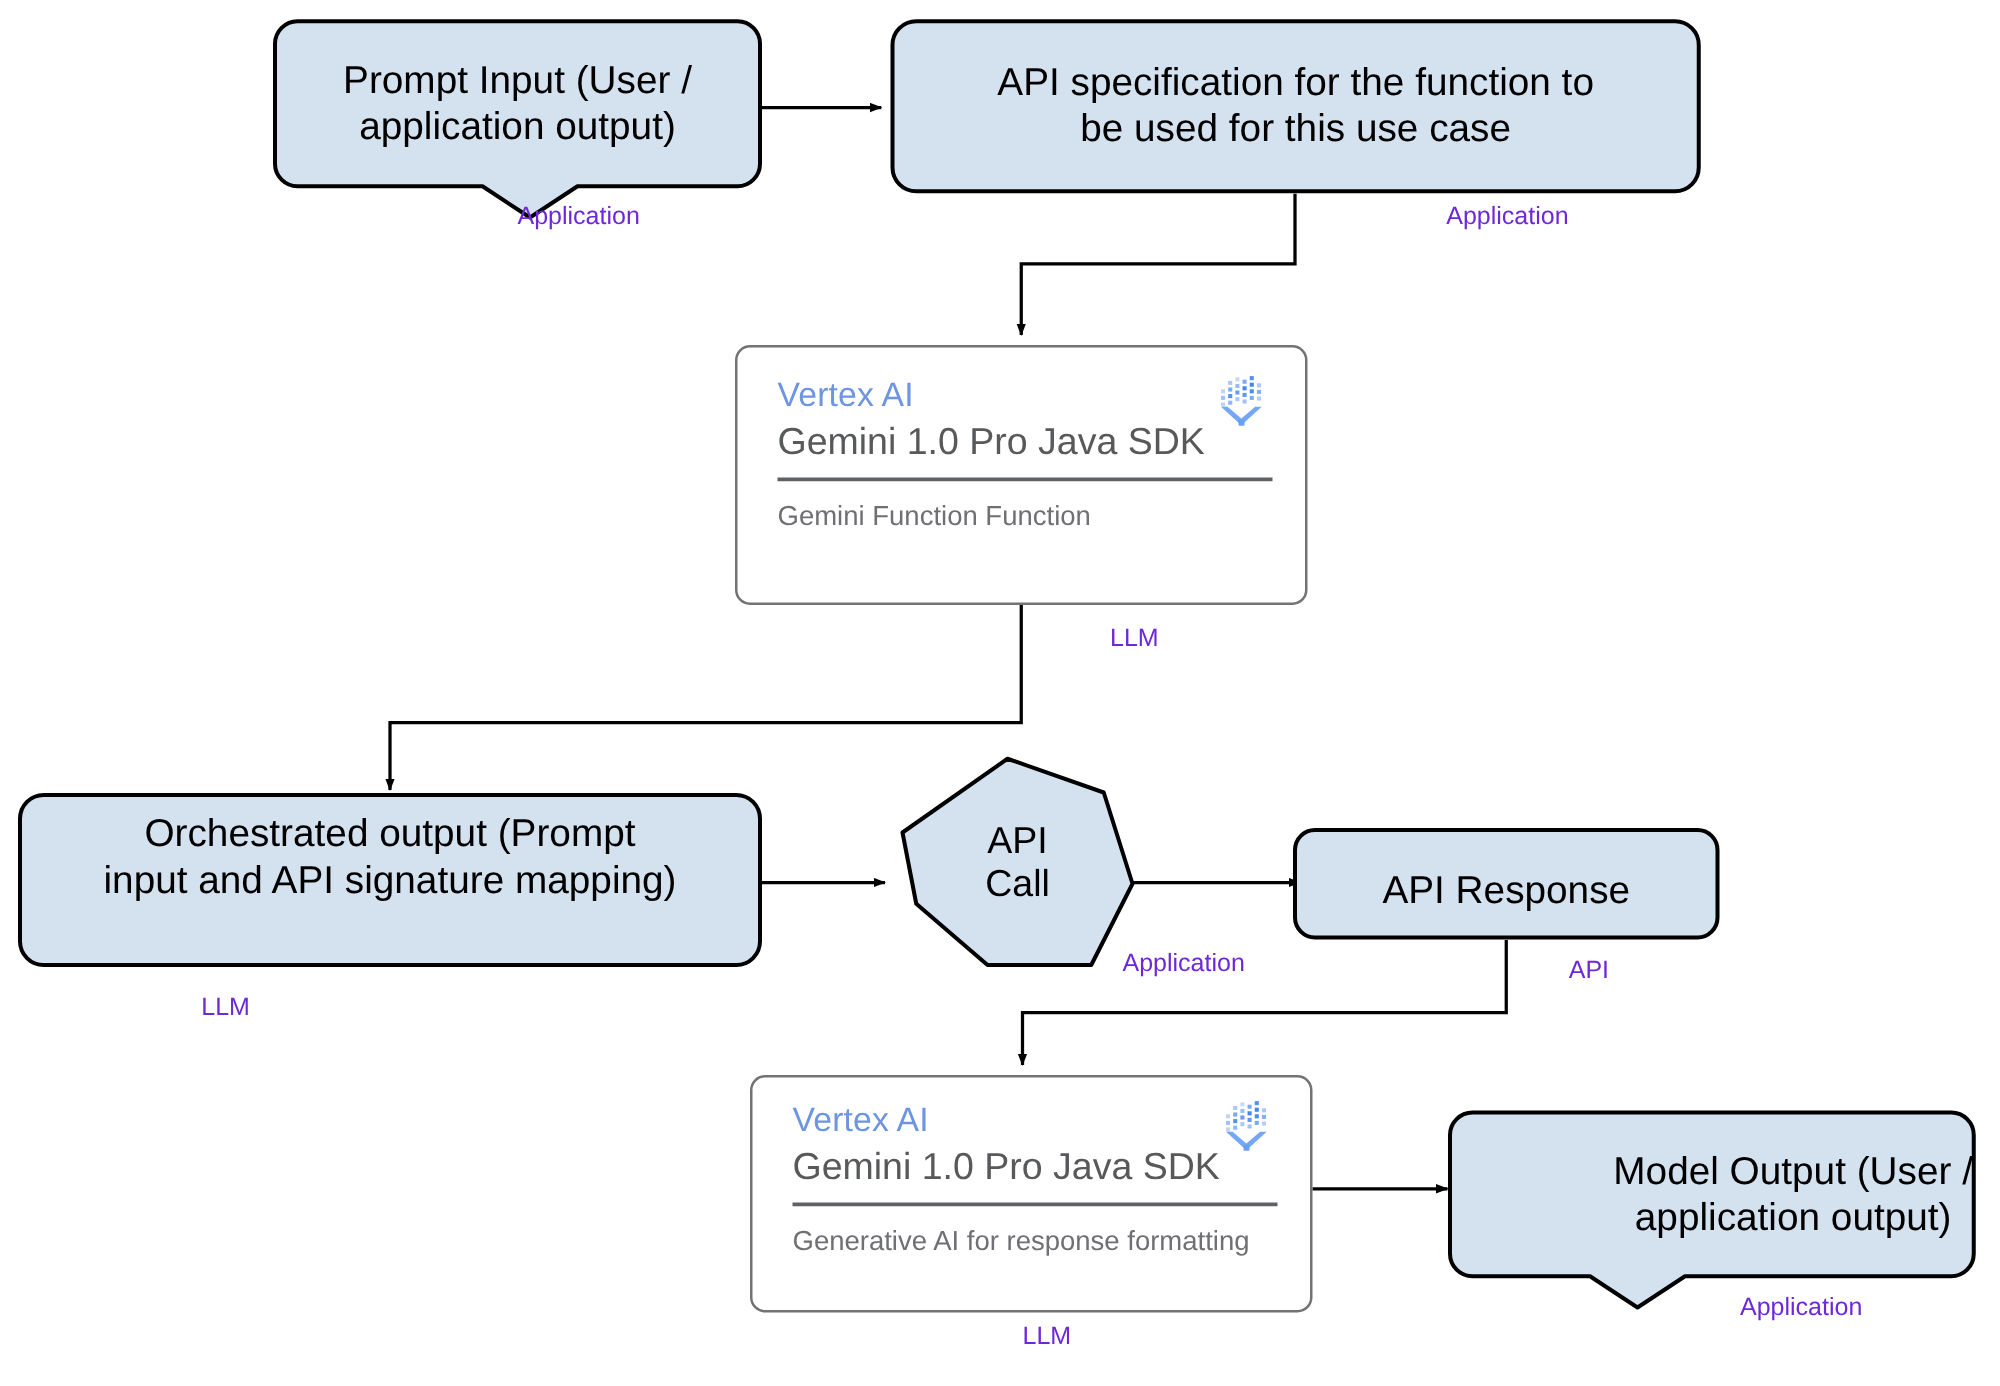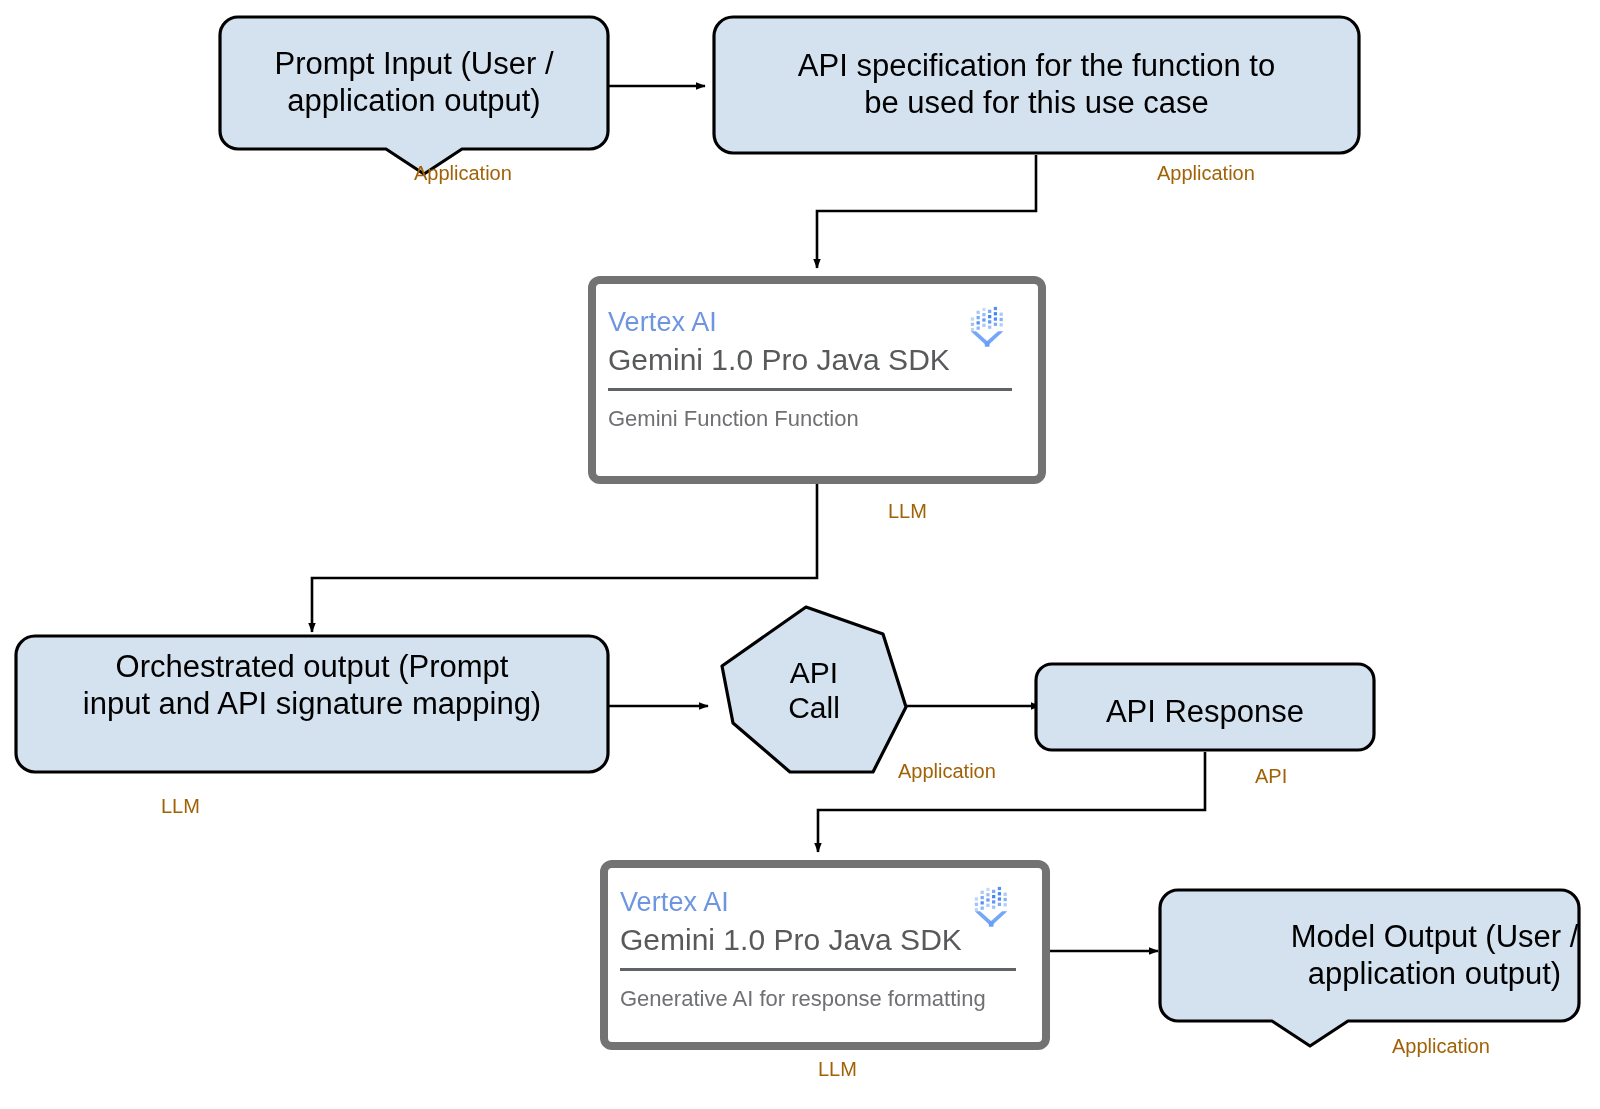--- a/index.html
+++ b/index.html
@@ -42,34 +42,34 @@
   }
   .node-label span { display: block; line-height: 1.18; }
 
   .big-text { font-size: 31px; }
   .hex-text { font-size: 30px; }
 
   .swim-label {
     position: absolute;
     z-index: 4;
     font-size: 20px;
-    color: #a16207;
+    color: #6d28d9;
     font-family: "Liberation Sans", sans-serif;
     white-space: nowrap;
   }
 
   
   .vcard {
     position: absolute;
     z-index: 3;
     background: #ffffff;
-    border: 8px solid #737373;
+    border: 2px solid #737373;
     border-radius: 12px;
     box-sizing: border-box;
-    padding: 22px 26px 18px 12px;
+    padding: 22px 26px 18px 32px;
     font-family: "Liberation Sans", sans-serif;
   }
   .vcard-head {
     position: relative;
   }
   .vcard-brand {
     color: #6d95e0;
     font-size: 27px;
     line-height: 1.22;
     letter-spacing: 0.1px;

